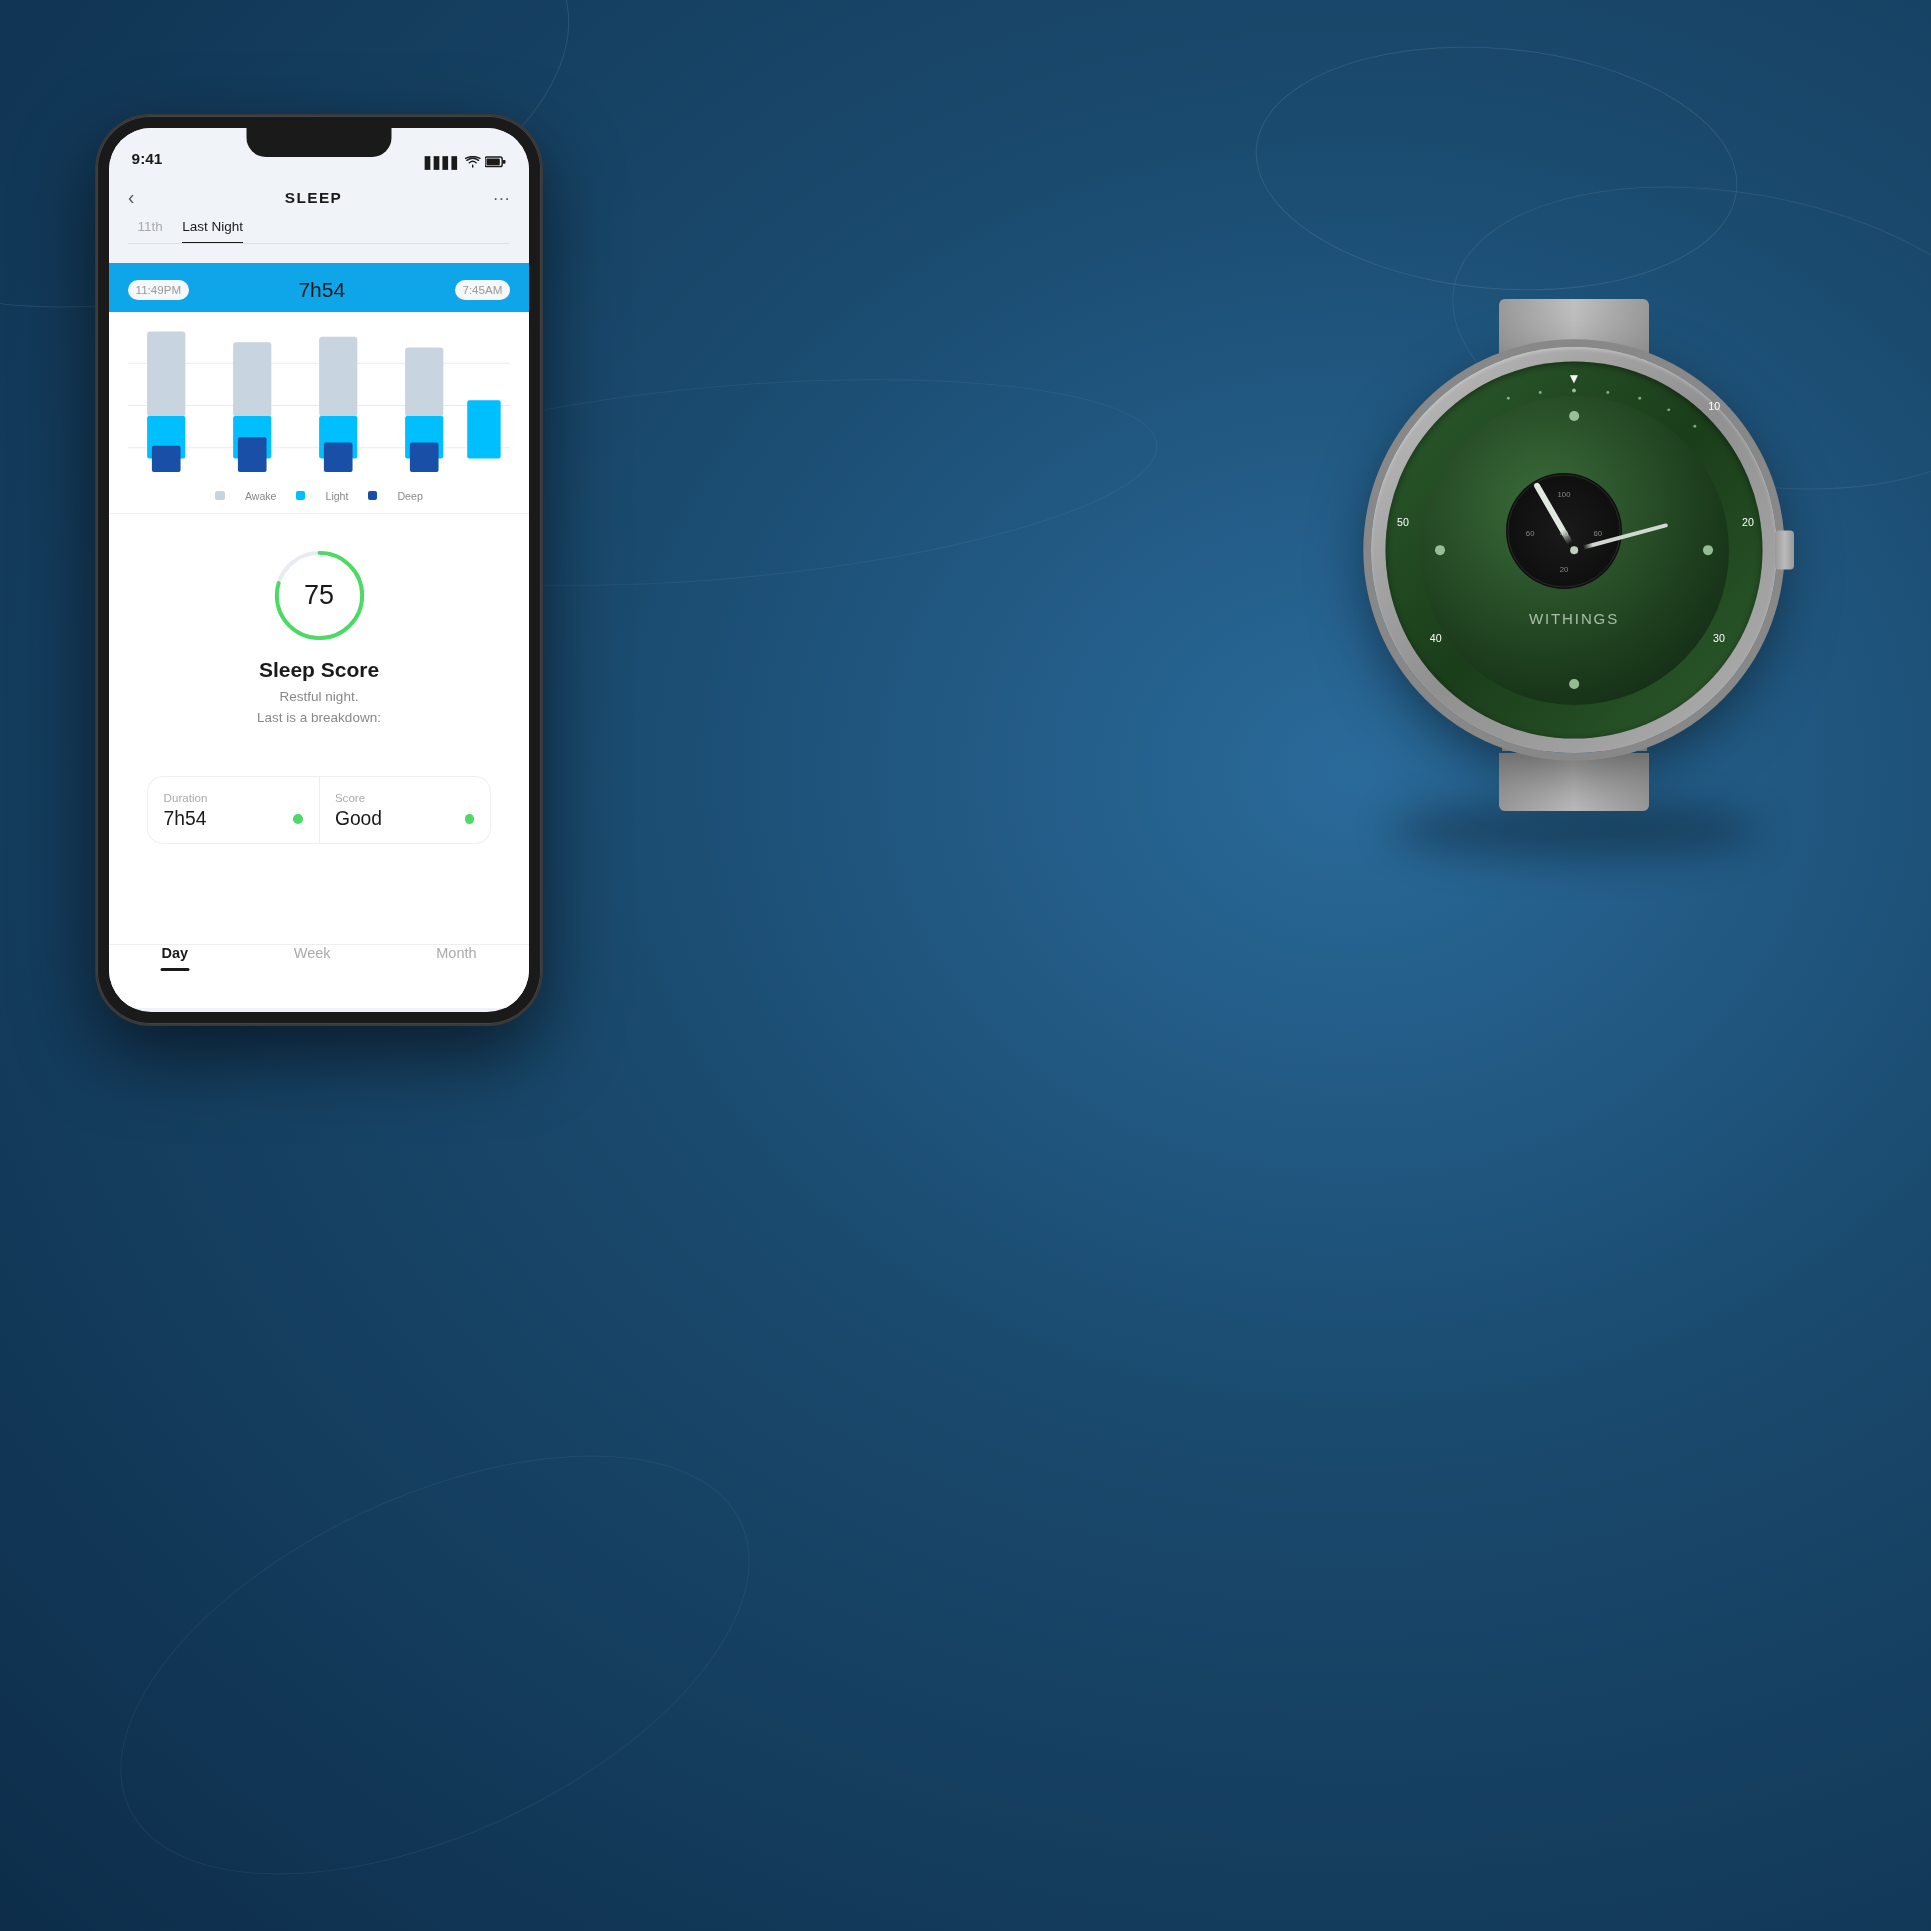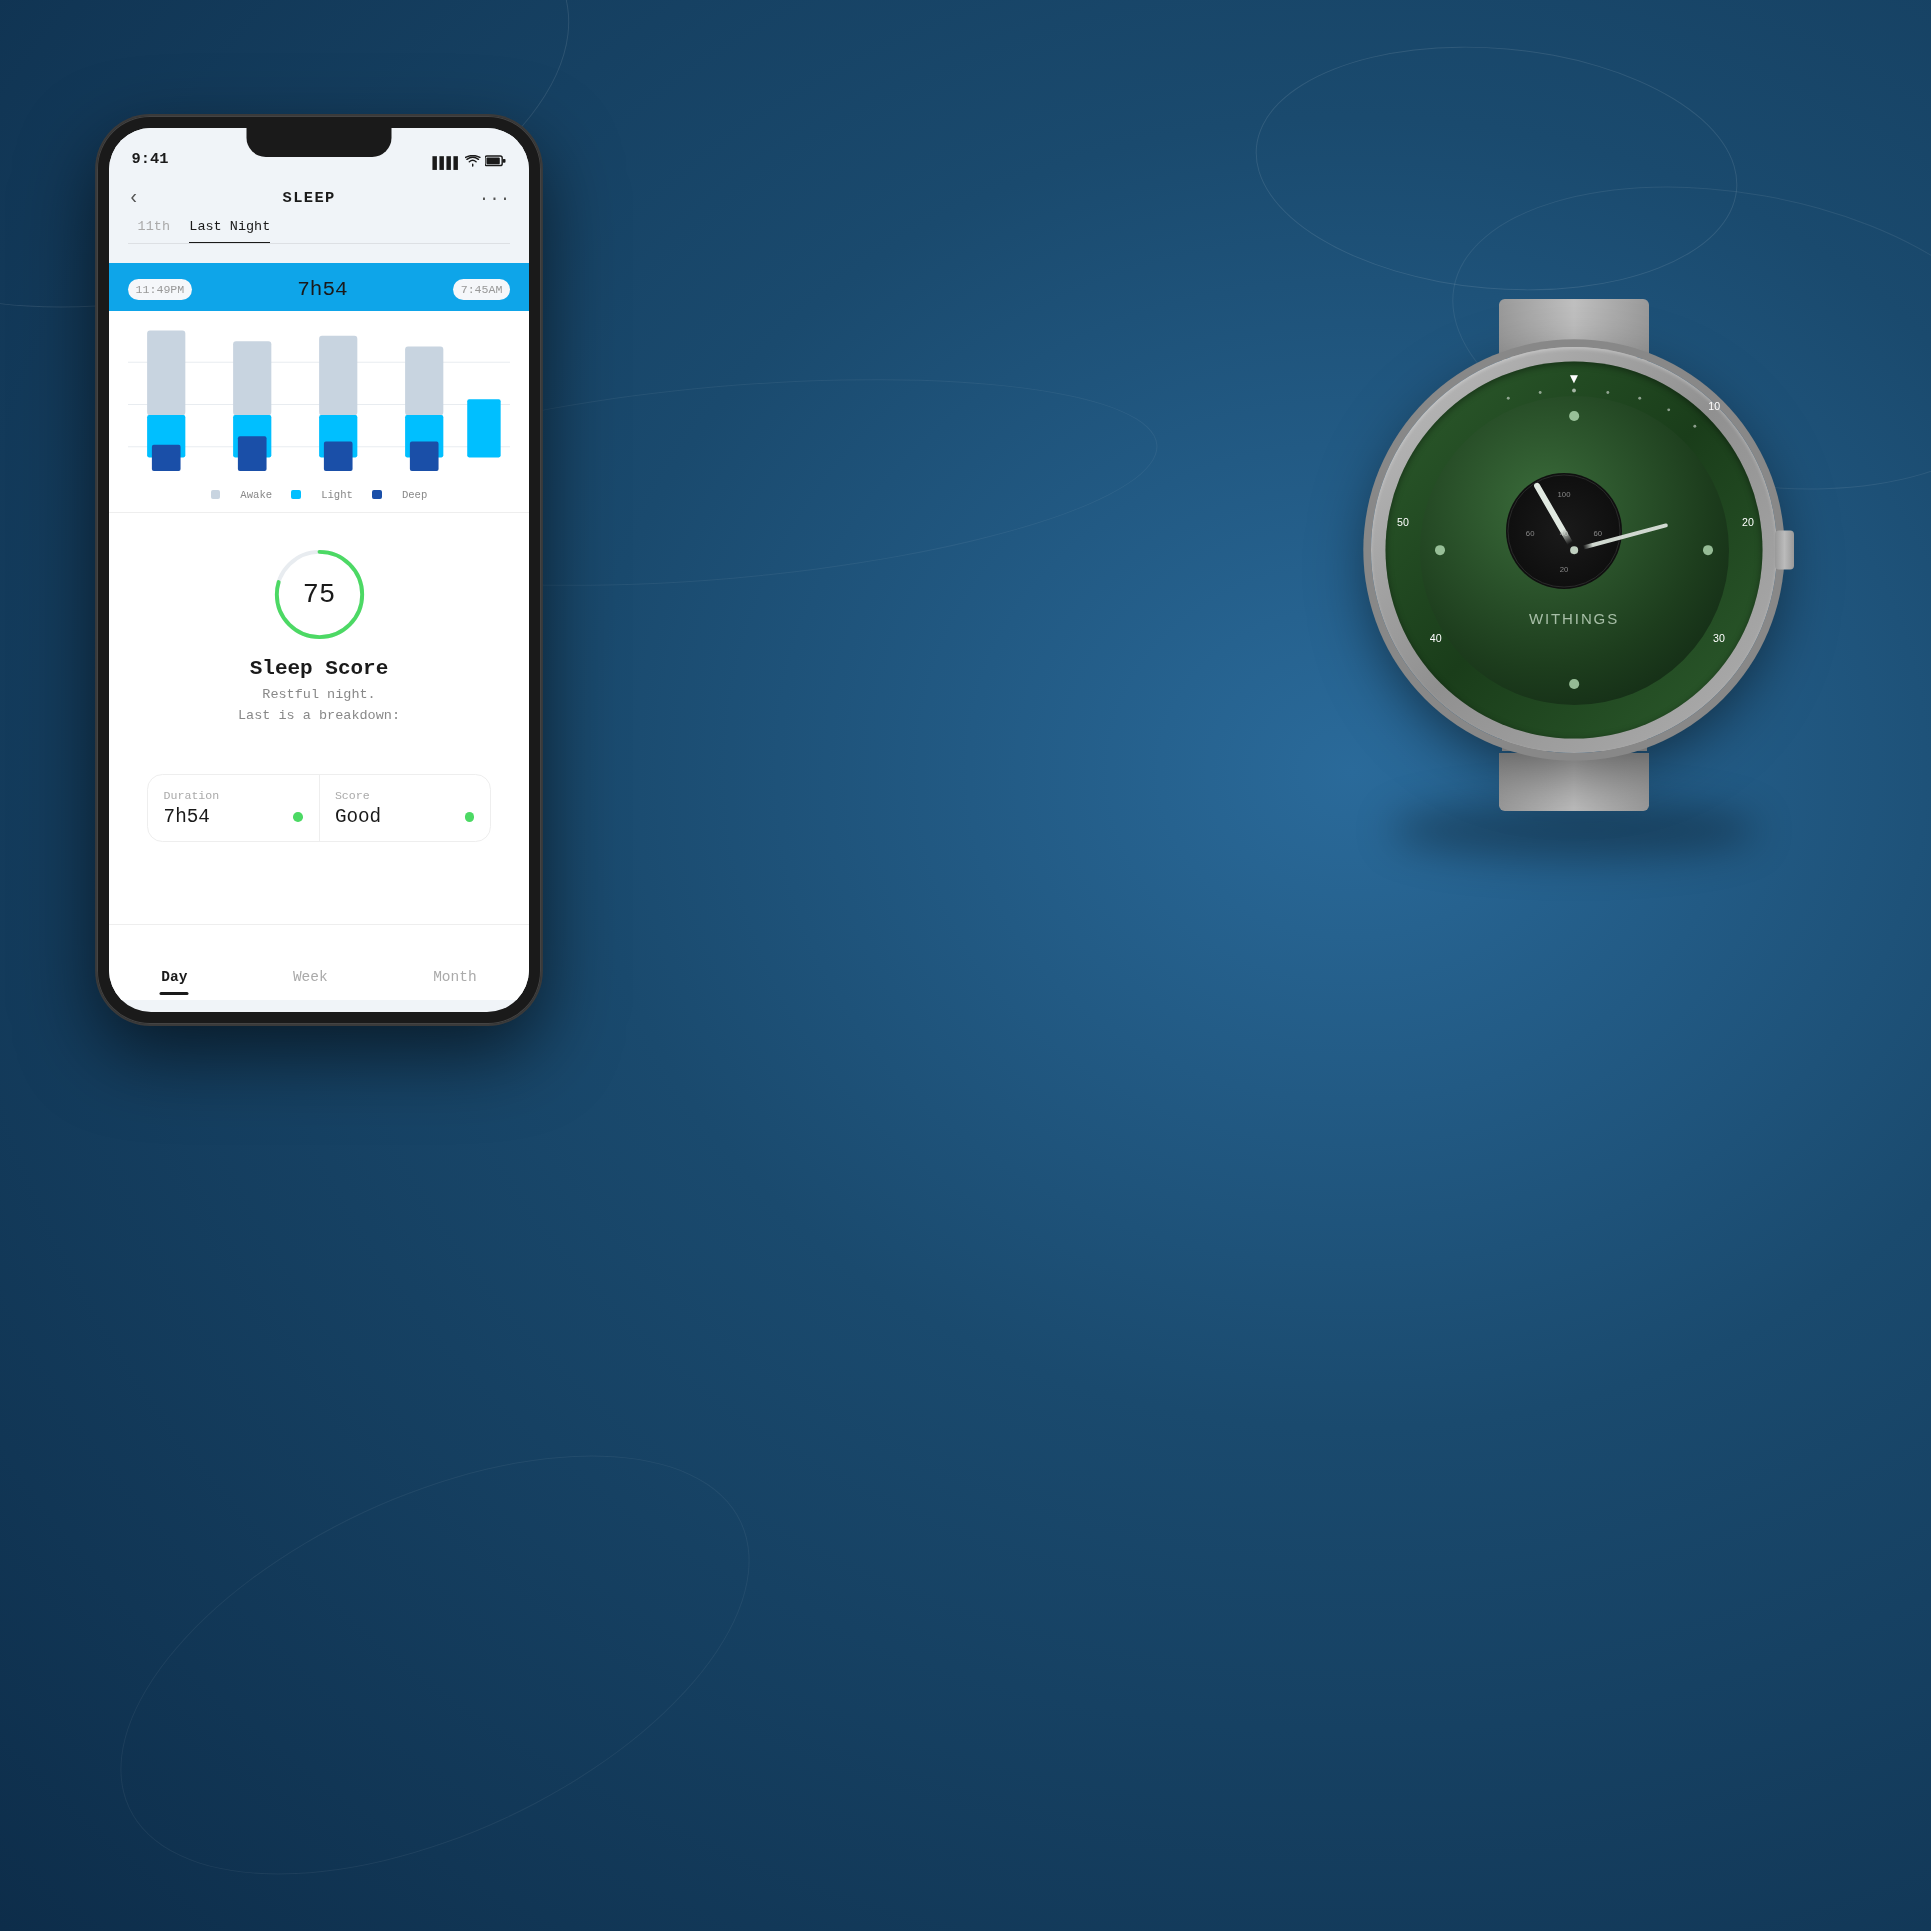--- a/index.html
+++ b/index.html
@@ -33,21 +33,20 @@
     .phone-body {
       width: 100%;
       height: 100%;
       background: #1a1a1a;
       border-radius: 53px;
       position: relative;
       box-shadow:
         0 0 0 1.9px #3a3a3a,
         0 29px 77px rgba(0,0,0,0.6),
         inset 0 0 0 1px #444;
-      font-family: Liberation Mono, monospace;
     }
 
     .phone-screen {
       position: absolute;
       top: 11.6px;
       left: 11.6px;
       right: 11.6px;
       bottom: 11.6px;
       background: #f0f4f8;
       border-radius: 42px;
@@ -313,27 +312,27 @@
     .status-dot {
       width: 9.7px;
       height: 9.7px;
       border-radius: 50%;
       background: #4cd964;
     }
 
     
     .bottom-nav {
       position: absolute;
-      bottom: 12px;
+      bottom: 4px;
       left: 0;
       right: 0;
-      height: 76px;
+      height: 64px;
       background: white;
       display: flex;
-      align-items: flex-end;
+      align-items: flex-start;
       justify-content: space-around;
       border-top: 1px solid #eee;
     }
 
     .nav-item {
       font-size: 14.5px;
       color: #aaa;
       font-weight: 400;
       cursor: pointer;
       padding-bottom: 15.4px;

